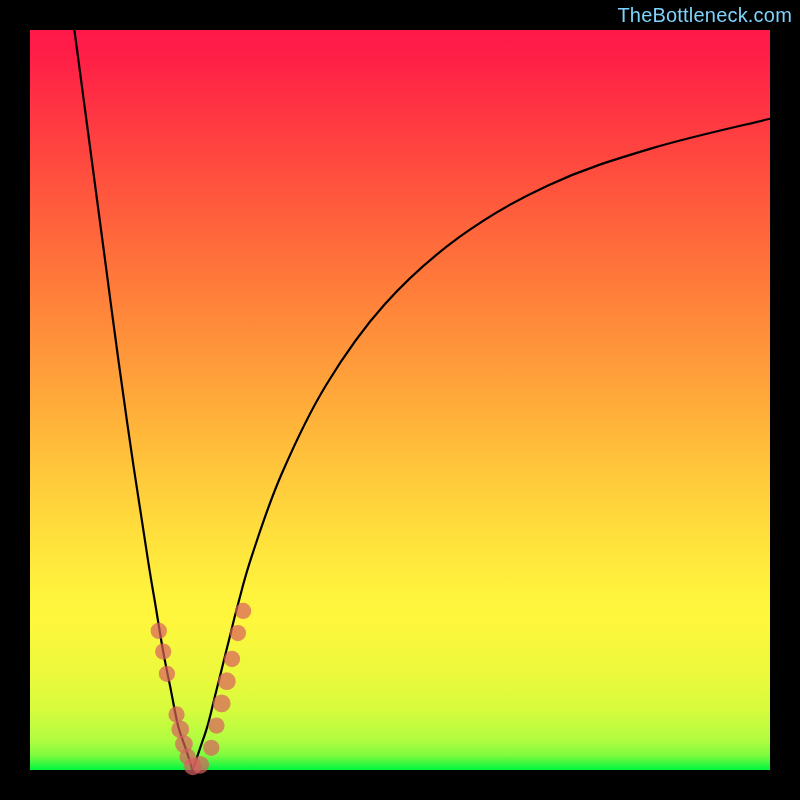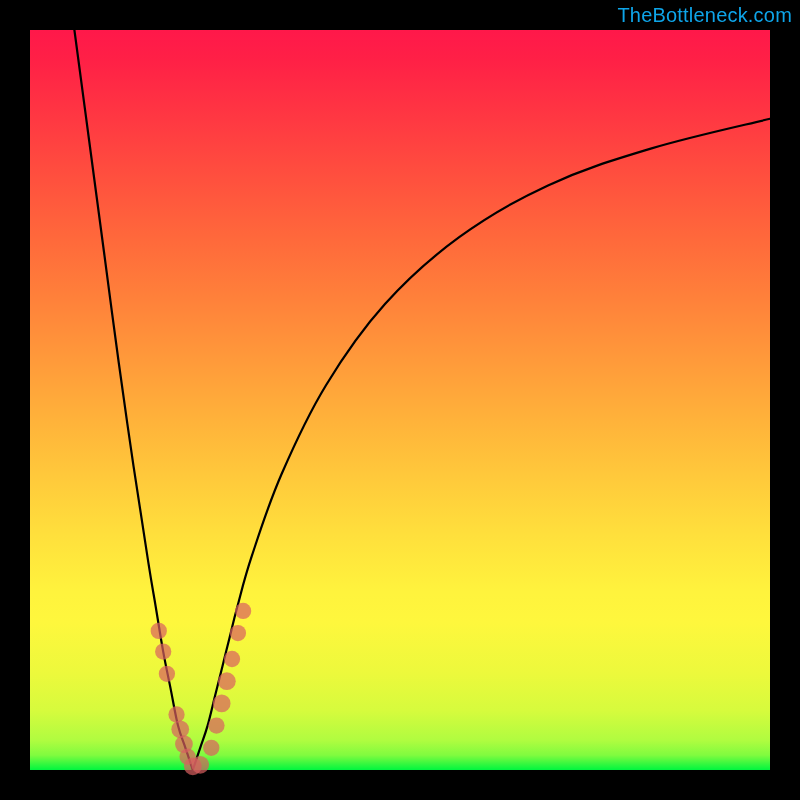--- a/index.html
+++ b/index.html
@@ -41,21 +41,21 @@
       #ff503e 80%,
       #ff3842 88%,
       #ff2046 96%,
       #ff184a 100%
     );
   }
   .watermark {
     position: absolute;
     top: 4px;
     right: 8px;
-    color: #0ea5e9;
+    color: #7dd3fc;
     font-size: 20px;
     font-weight: 500;
     letter-spacing: 0.2px;
   }
   svg.curves {
     position: absolute;
     left: 0;
     top: 0;
     width: 740px;
     height: 740px;

